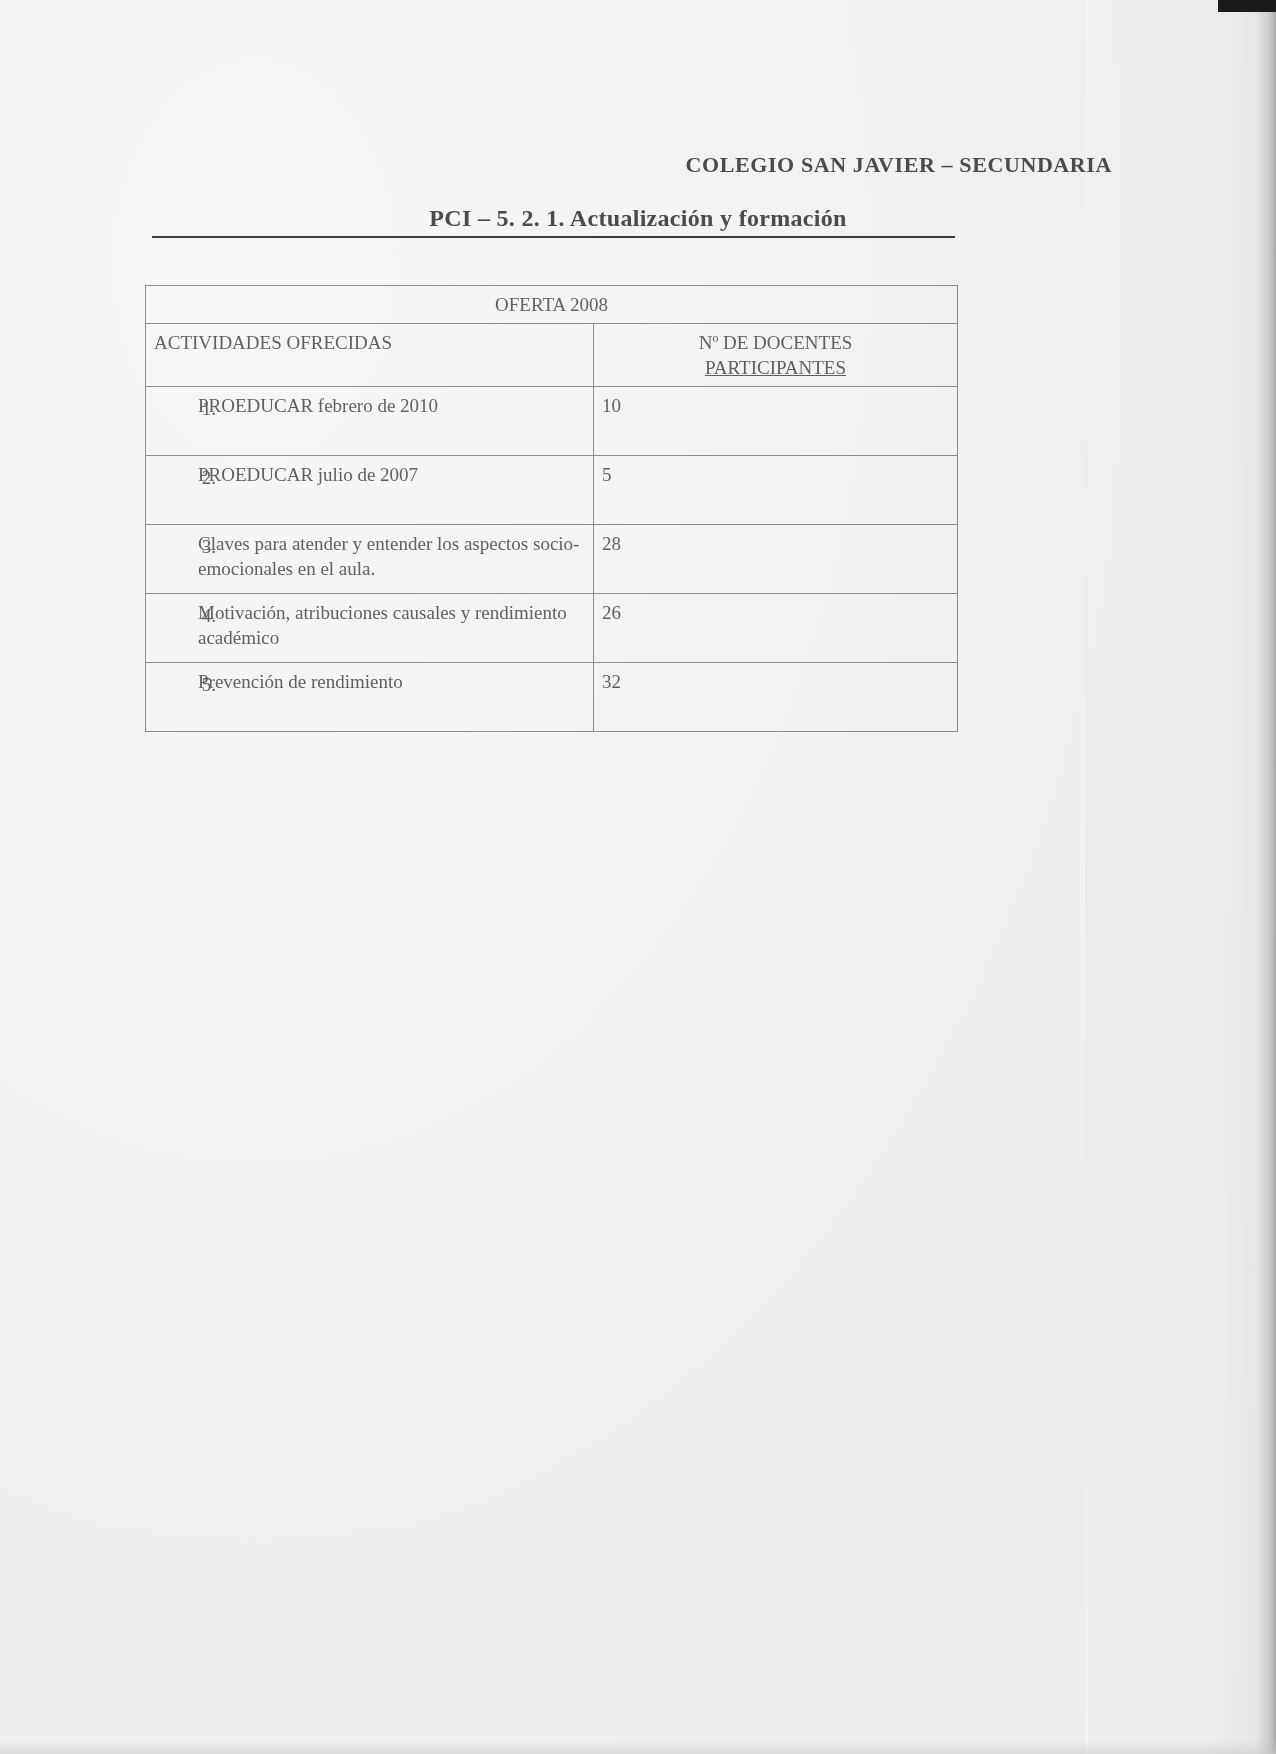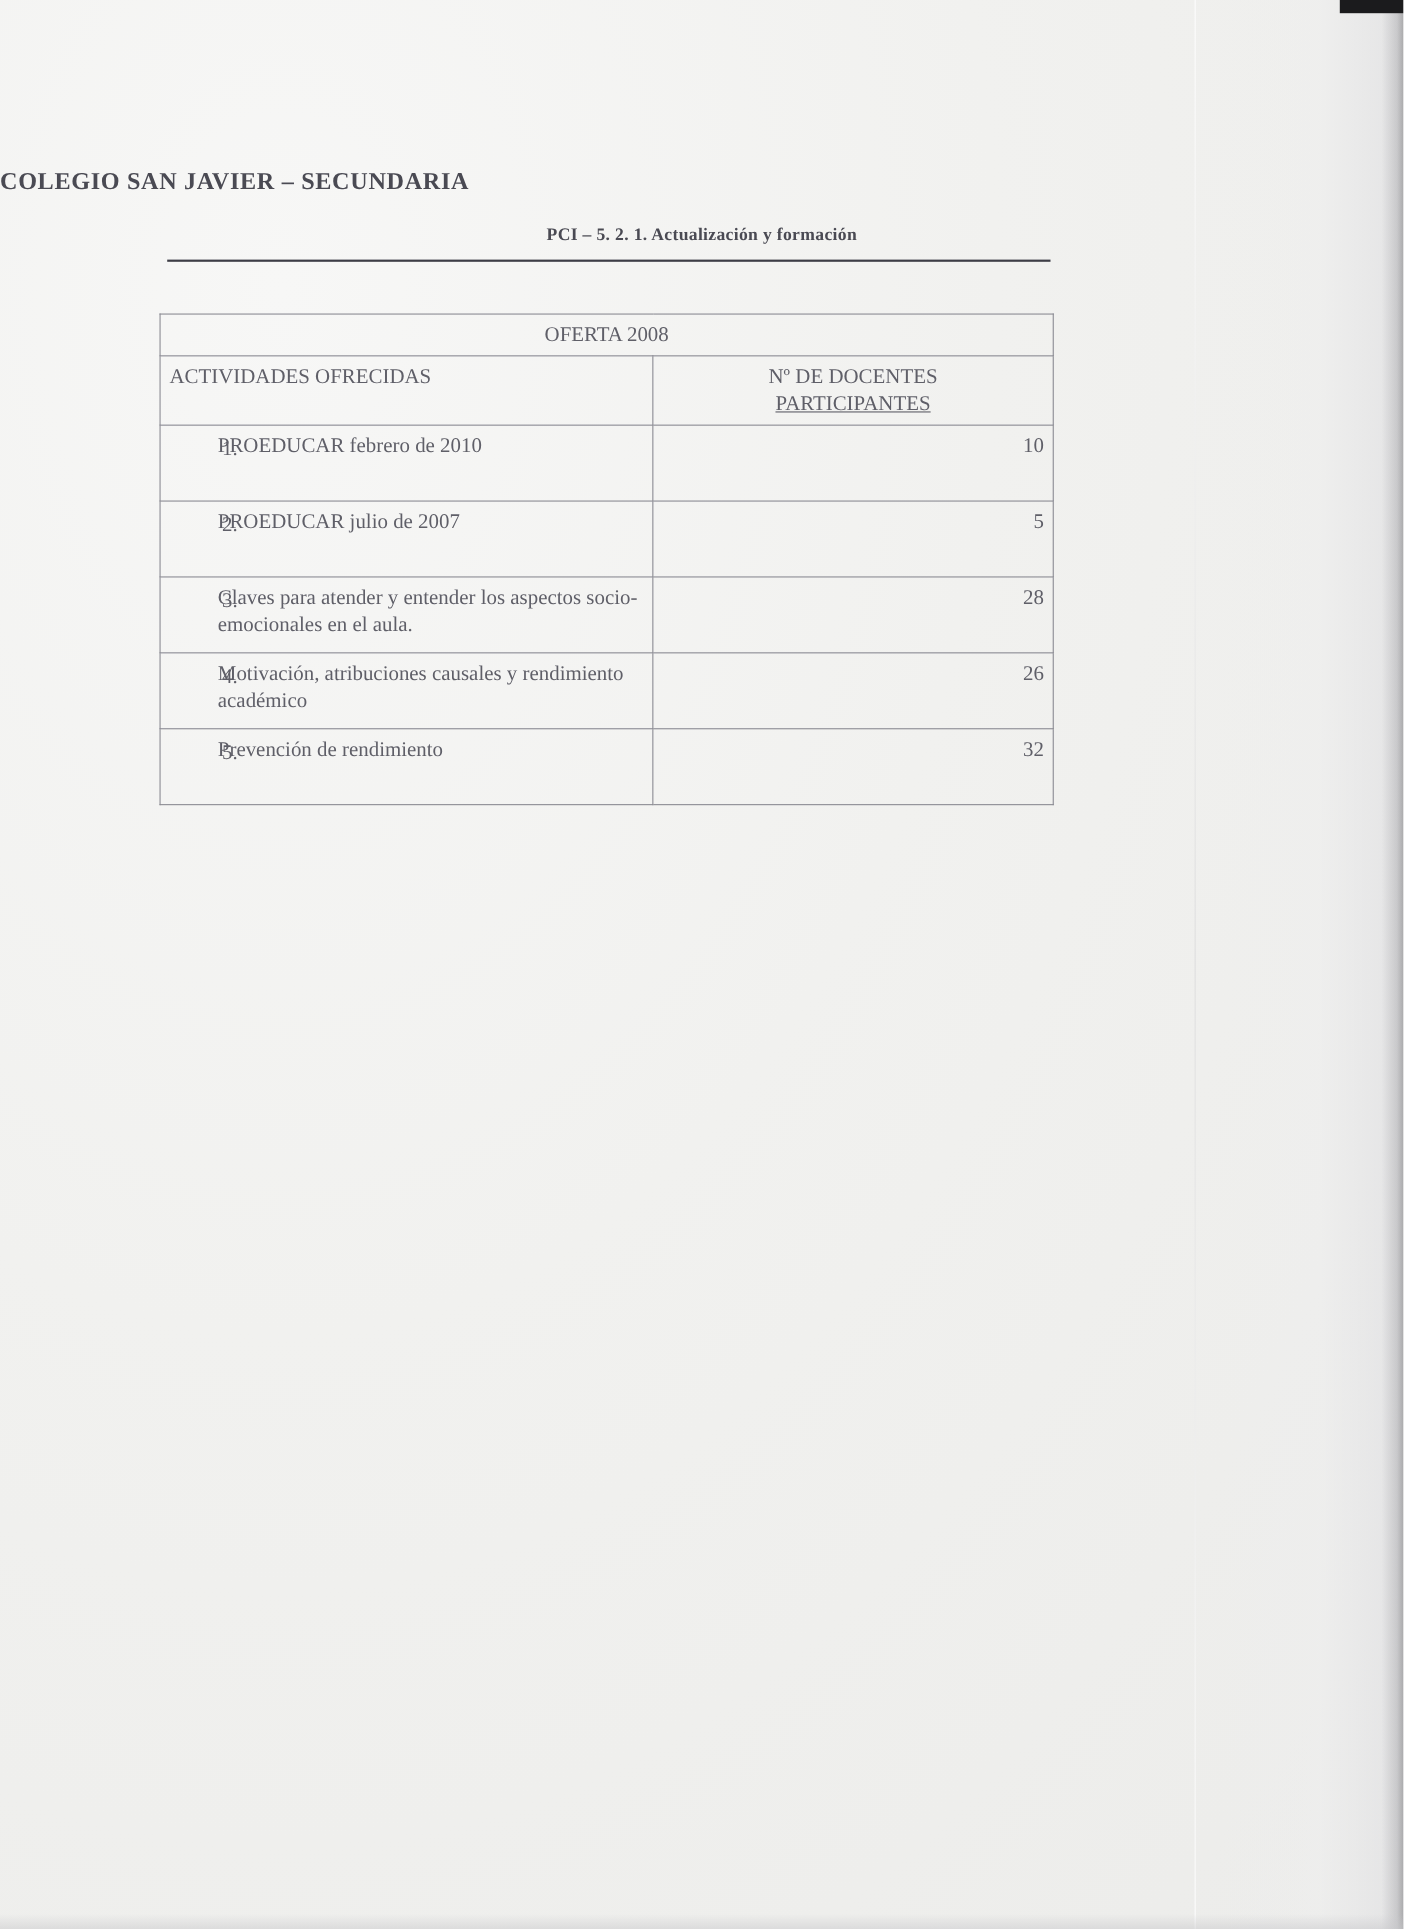--- a/index.html
+++ b/index.html
@@ -51,34 +51,34 @@
     height: 1754px;
     background: linear-gradient(to bottom, rgba(255,255,255,0.9), rgba(215,215,216,0.7), rgba(255,255,255,0.9));
     pointer-events: none;
   }
 
   .doc-title {
     position: absolute;
     top: 152px;
     left: 0;
     width: 1112px;
-    text-align: left;
+    text-align: right;
     font-size: 22px;
     font-weight: bold;
     letter-spacing: 0.6px;
     color: #4a4a53;
     font-family: "Liberation Serif", serif;
   }
   .doc-subtitle {
     position: absolute;
     top: 205px;
     left: 0;
     width: 1276px;
     text-align: center;
-    font-size: 16px;
+    font-size: 24px;
     font-weight: bold;
     letter-spacing: 0.3px;
     color: #4a4a53;
     font-family: "Liberation Serif", serif;
   }
   .rule {
     position: absolute;
     top: 236px;
     left: 152px;
     width: 803px;
@@ -135,21 +135,21 @@
     left: 42px;
     top: 9px;
     width: 28px;
     text-align: right;
   }
   td.activity .txt {
     display: block;
     margin-left: 44px;
   }
   td.count {
-    text-align: right;
+    text-align: left;
     padding-top: 11px;
   }
   .r-head-line2 { display: block; text-decoration: underline; }
 </style>
 </head>
 <body>
 
 <div class="page">
 
   <div class="fold-line" style="left:1086px;"></div>

